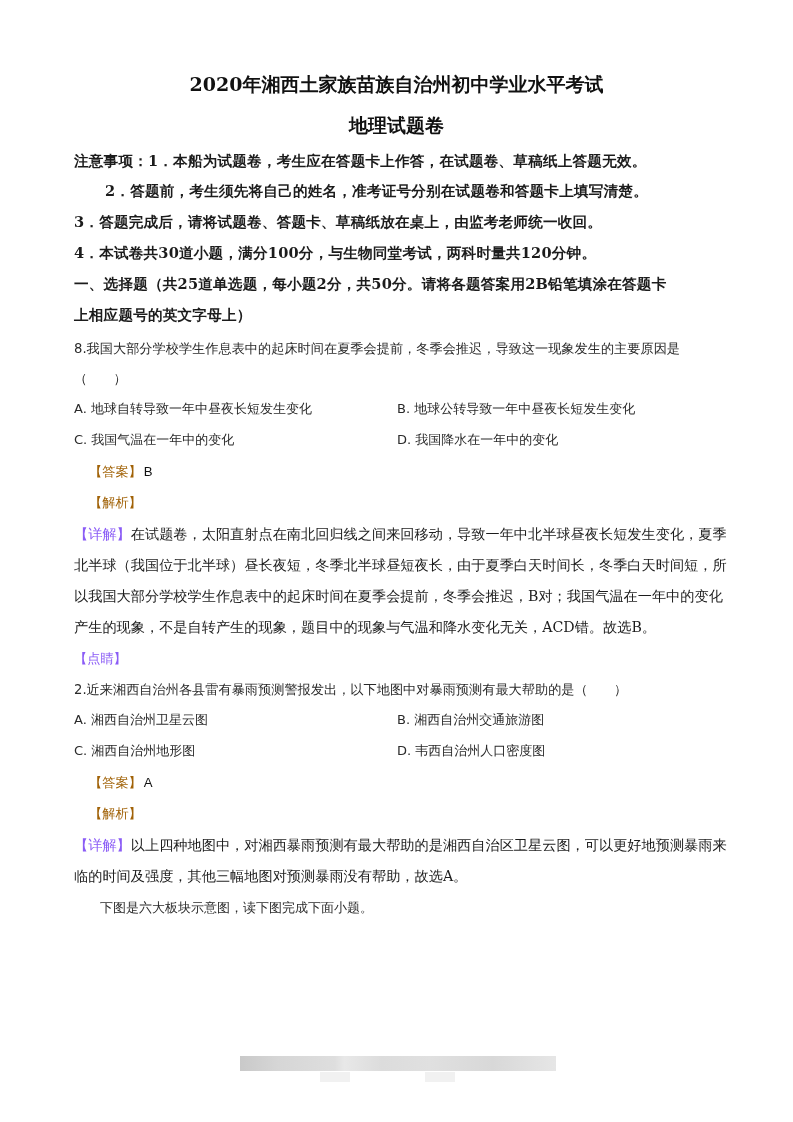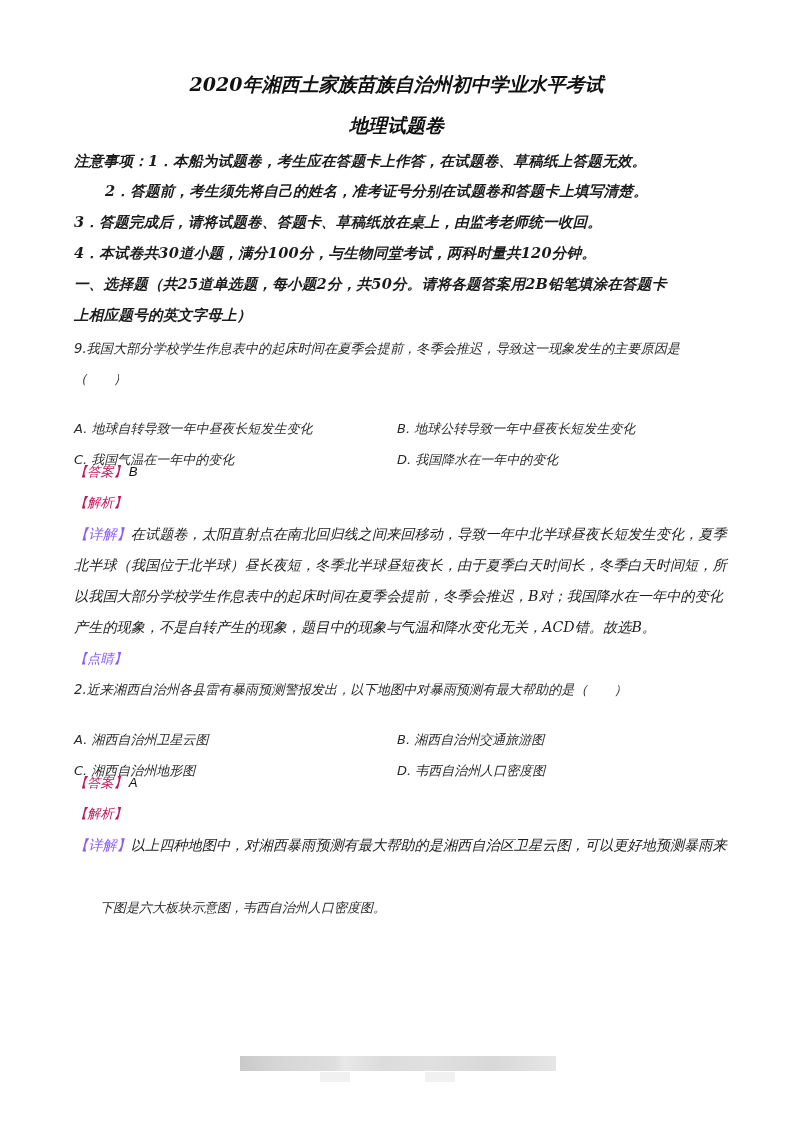--- a/index.html
+++ b/index.html
@@ -1,33 +1,33 @@
 <!DOCTYPE html>
 <html><head>
   <meta charset="utf-8">
   <style>
     html, body { margin: 0; padding: 0; background: #ffffff; }
     body {
       width: 793px; height: 1122px; position: relative; overflow: hidden;
       font-family: "DejaVu Serif", "Liberation Serif", serif;
       color: #1a1a1a;
     }
-    .page { position: absolute; left: 0; top: 0; width: 793px; height: 974px; font-style: italic; }
+    .page { position: absolute; left: 0; top: 0; width: 793px; height: 974px; }
     .title {
       position: absolute; left: 0; width: 793px; text-align: center;
       font-weight: bold; font-size: 19px; color: #111;
     }
     .line {
       position: absolute; left: 74px; white-space: nowrap;
       font-size: 14.2px; line-height: 20px; color: #1c1c1c;
     }
     .bold { font-weight: bold; font-size: 14.6px; letter-spacing: 0.2px; }
     .sans { font-family: "DejaVu Sans", "Liberation Sans", sans-serif; font-size: 13.2px; color: #2a2a2a; }
-    .opt { position: absolute; white-space: nowrap; font-family: "DejaVu Sans", "Liberation Sans", sans-serif; font-size: 13px; color: #2a2a2a; margin-top: 20px; }
-    .tag { color: #be185d; }
+    .opt { position: absolute; white-space: nowrap; font-family: "DejaVu Sans", "Liberation Sans", sans-serif; font-size: 13px; color: #2a2a2a; }
+    .tag { color: #a16207; margin-left: 15px; }
     .tag-dark { color: #8b5cf6; }
     .ans-val { color: #111; font-family: "Liberation Sans", sans-serif; margin-left: 2px; }
     .indent { left: 100px; font-size: 13px; color: #2a2a2a; }
     .footer-blur {
       position: absolute; left: 240px; top: 1056px; width: 316px; height: 15px;
       background: linear-gradient(90deg, #c9c9c9 0%, #d6d6d6 12%, #dedede 30%, #e8e8e8 33%, #dcdcdc 45%, #e0e0e0 60%, #d8d8d8 80%, #e6e6e6 100%);
       filter: blur(0.6px);
     }
     .footer-blur2 {
       position: absolute; left: 320px; top: 1072px; width: 30px; height: 10px; background: #f1f1f1;
@@ -44,38 +44,38 @@
   <div class="title" style="top:72px;">2020年湘西土家族苗族自治州初中学业水平考试</div>
   <div class="title" style="top:113px;">地理试题卷</div>
 
   <div class="line bold" style="top:151px;text-align:right;">注意事项：1．本船为试题卷，考生应在答题卡上作答，在试题卷、草稿纸上答题无效。</div>
   <div class="line bold" style="top:181px;margin-left:31px;">2．答题前，考生须先将自己的姓名，准考证号分别在试题卷和答题卡上填写清楚。</div>
   <div class="line bold" style="top:212px;">3．答题完成后，请将试题卷、答题卡、草稿纸放在桌上，由监考老师统一收回。</div>
   <div class="line bold" style="top:243px;">4．本试卷共30道小题，满分100分，与生物同堂考试，两科时量共120分钟。</div>
   <div class="line bold" style="top:274px;">一、选择题（共25道单选题，每小题2分，共50分。请将各题答案用2B铅笔填涂在答题卡</div>
   <div class="line bold" style="top:305px;">上相应题号的英文字母上）</div>
 
-  <div class="line sans" style="top:339px;">9.我国大部分学校学生作息表中的起床时间在夏季会提前，冬季会推迟，导致这一现象发生的主要原因是</div>
+  <div class="line sans" style="top:339px;">8.我国大部分学校学生作息表中的起床时间在夏季会提前，冬季会推迟，导致这一现象发生的主要原因是</div>
   <div class="line sans" style="top:369px;">（　　）</div>
   <div class="opt" style="left:74px; top:400px;">A.  地球自转导致一年中昼夜长短发生变化</div>
   <div class="opt" style="left:397px; top:400px;">B.  地球公转导致一年中昼夜长短发生变化</div>
   <div class="opt" style="left:74px; top:431px;">C.  我国气温在一年中的变化</div>
   <div class="opt" style="left:397px; top:431px;">D.  我国降水在一年中的变化</div>
 
   <div class="line sans" style="top:462px;">
     <span class="tag">【答案】</span><span class="ans-val">B</span>
   </div>
   <div class="line sans" style="top:493px;">
     <span class="tag">【解析】</span>
   </div>
   <div class="line" style="top:524px;">
     <span class="tag-dark">【详解】</span><span>在试题卷，太阳直射点在南北回归线之间来回移动，导致一年中北半球昼夜长短发生变化，夏季</span>
   </div>
   <div class="line" style="top:555px;">北半球（我国位于北半球）昼长夜短，冬季北半球昼短夜长，由于夏季白天时间长，冬季白天时间短，所</div>
-  <div class="line" style="top:586px;">以我国大部分学校学生作息表中的起床时间在夏季会提前，冬季会推迟，B对；我国降水在一年中的变化</div>
+  <div class="line" style="top:586px;">以我国大部分学校学生作息表中的起床时间在夏季会提前，冬季会推迟，B对；我国气温在一年中的变化</div>
   <div class="line" style="top:617px;">产生的现象，不是自转产生的现象，题目中的现象与气温和降水变化无关，ACD错。故选B。</div>
 
   <div class="line sans" style="top:649px;">
     <span class="tag-dark">【点睛】</span>
   </div>
 
   <div class="line sans" style="top:680px;">2.近来湘西自治州各县雷有暴雨预测警报发出，以下地图中对暴雨预测有最大帮助的是（　　）</div>
   <div class="opt" style="left:74px; top:711px;">A.  湘西自治州卫星云图</div>
   <div class="opt" style="left:397px; top:711px;">B.  湘西自治州交通旅游图</div>
   <div class="opt" style="left:74px; top:742px;">C.  湘西自治州地形图</div>
@@ -83,19 +83,20 @@
 
   <div class="line sans" style="top:773px;">
     <span class="tag">【答案】</span><span class="ans-val">A</span>
   </div>
   <div class="line sans" style="top:804px;">
     <span class="tag">【解析】</span>
   </div>
   <div class="line" style="top:835px;">
     <span class="tag-dark">【详解】</span><span>以上四种地图中，对湘西暴雨预测有最大帮助的是湘西自治区卫星云图，可以更好地预测暴雨来</span>
   </div>
+  <div class="line" style="top:866px;">临的时间及强度，其他三幅地图对预测暴雨没有帮助，故选A。</div>
 
-  <div class="line indent" style="top:898px;">下图是六大板块示意图，韦西自治州人口密度图。</div>
+  <div class="line indent" style="top:898px;">下图是六大板块示意图，读下图完成下面小题。</div>
 
   <div class="footer-blur"></div>
   <div class="footer-blur2"></div>
   <div class="footer-blur3"></div>
 </div>
 
 </body></html>

